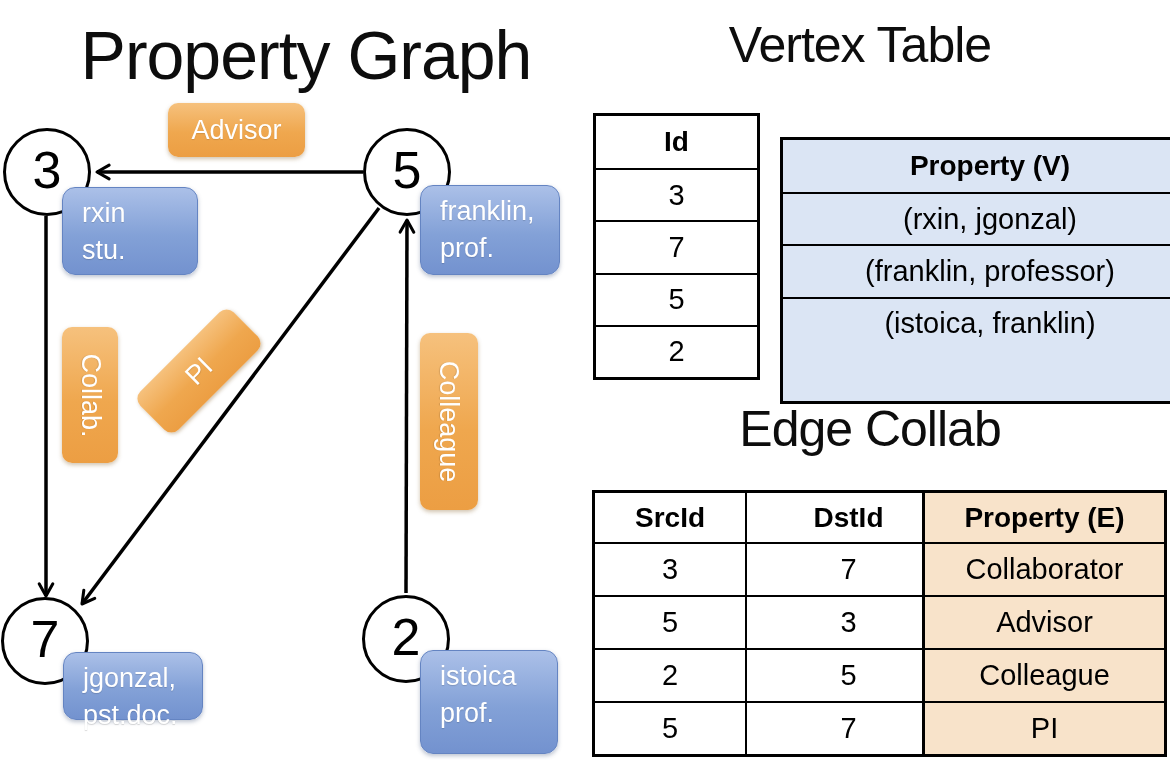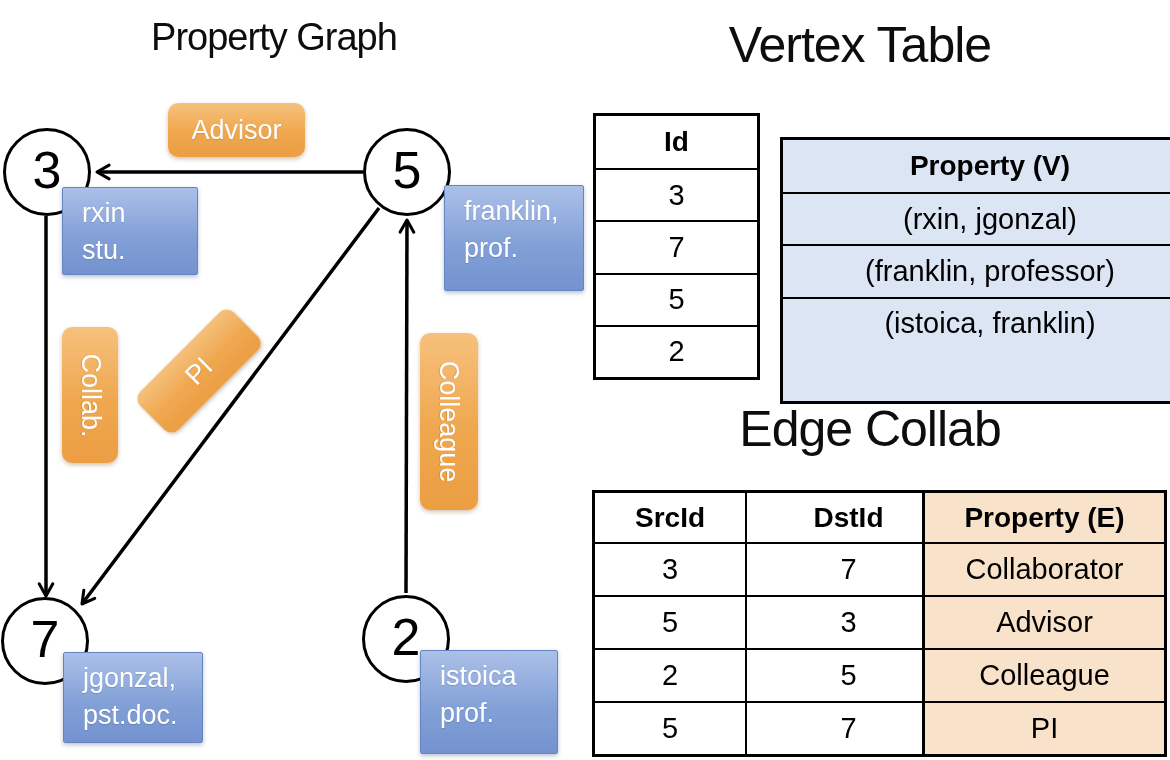--- a/index.html
+++ b/index.html
@@ -1,50 +1,50 @@
 <!DOCTYPE html>
 <html><head>
 <meta charset="utf-8">
 <style>
   html,body { margin:0; padding:0; background:#ffffff; }
   .slide {
     position:relative; width:1170px; height:760px; background:#ffffff;
     font-family:"Liberation Sans", sans-serif; overflow:hidden; color:#000;
   }
   .title { position:absolute; text-align:center; letter-spacing:-1px; color:#0d0d0d; }
-  .title-main  { left:34px;  top:16px;  width:480px; font-size:38px;text-align:center; }
+  .title-main  { left:66px;  top:16px;  width:480px; font-size:68px;text-align:center; }
   .title-vtx   { left:590px; top:16px;  width:540px; font-size:50px; }
   .title-edge  { left:600px; top:400px; width:540px; font-size:50px; }
 
   
   .graph-svg { position:absolute; left:0; top:0; z-index:1; }
 
   .node {
     position:absolute; width:88px; height:88px; box-sizing:border-box;
     border:3.5px solid #000; border-radius:50%; background:#fff; z-index:3;
     display:flex; align-items:center; justify-content:center;
     font-size:52px; padding-bottom:4px;
   }
   .node-3 { left:3px;   top:128px; }
   .node-5 { left:363px; top:128px; }
   .node-7 { left:1px;   top:597px; }
   .node-2 { left:362px; top:595px; }
 
   .vbox {
     position:absolute; z-index:4; box-sizing:border-box;
-    border-radius:2px; color:#fff; font-size:27px; line-height:37px;
+    border-radius:13px; color:#fff; font-size:27px; line-height:37px;
     padding:7px 0 0 19px;
     background:linear-gradient(180deg,#abc0e8 0%,#83a1d7 55%,#7392cf 100%);
     border:1.5px solid #6484c2;
     box-shadow:0 2px 4px rgba(60,80,120,.35);
     text-shadow:0 1px 1px rgba(0,0,0,.15);
   }
   .vbox-rxin     { left:62px;  top:187px; width:136px; height:88px; }
-  .vbox-franklin { left:444px; top:185px; width:140px; height:106px; }
-  .vbox-jgonzal  { left:63px;  top:652px; width:140px; height:91px; }
+  .vbox-franklin { left:420px; top:185px; width:140px; height:90px; }
+  .vbox-jgonzal  { left:63px;  top:652px; width:140px; height:68px; }
   .vbox-istoica  { left:420px; top:650px; width:138px; height:104px; }
 
   .elabel {
     position:absolute; z-index:2; box-sizing:border-box;
     border-radius:10px; color:#fff; font-size:27px;
     background:linear-gradient(180deg,#f6c17d 0%,#efa74e 55%,#ec9e43 100%);
     box-shadow:0 2px 4px rgba(120,80,20,.35);
     display:flex; align-items:center; justify-content:center;
     text-shadow:0 1px 1px rgba(0,0,0,.12);
   }

